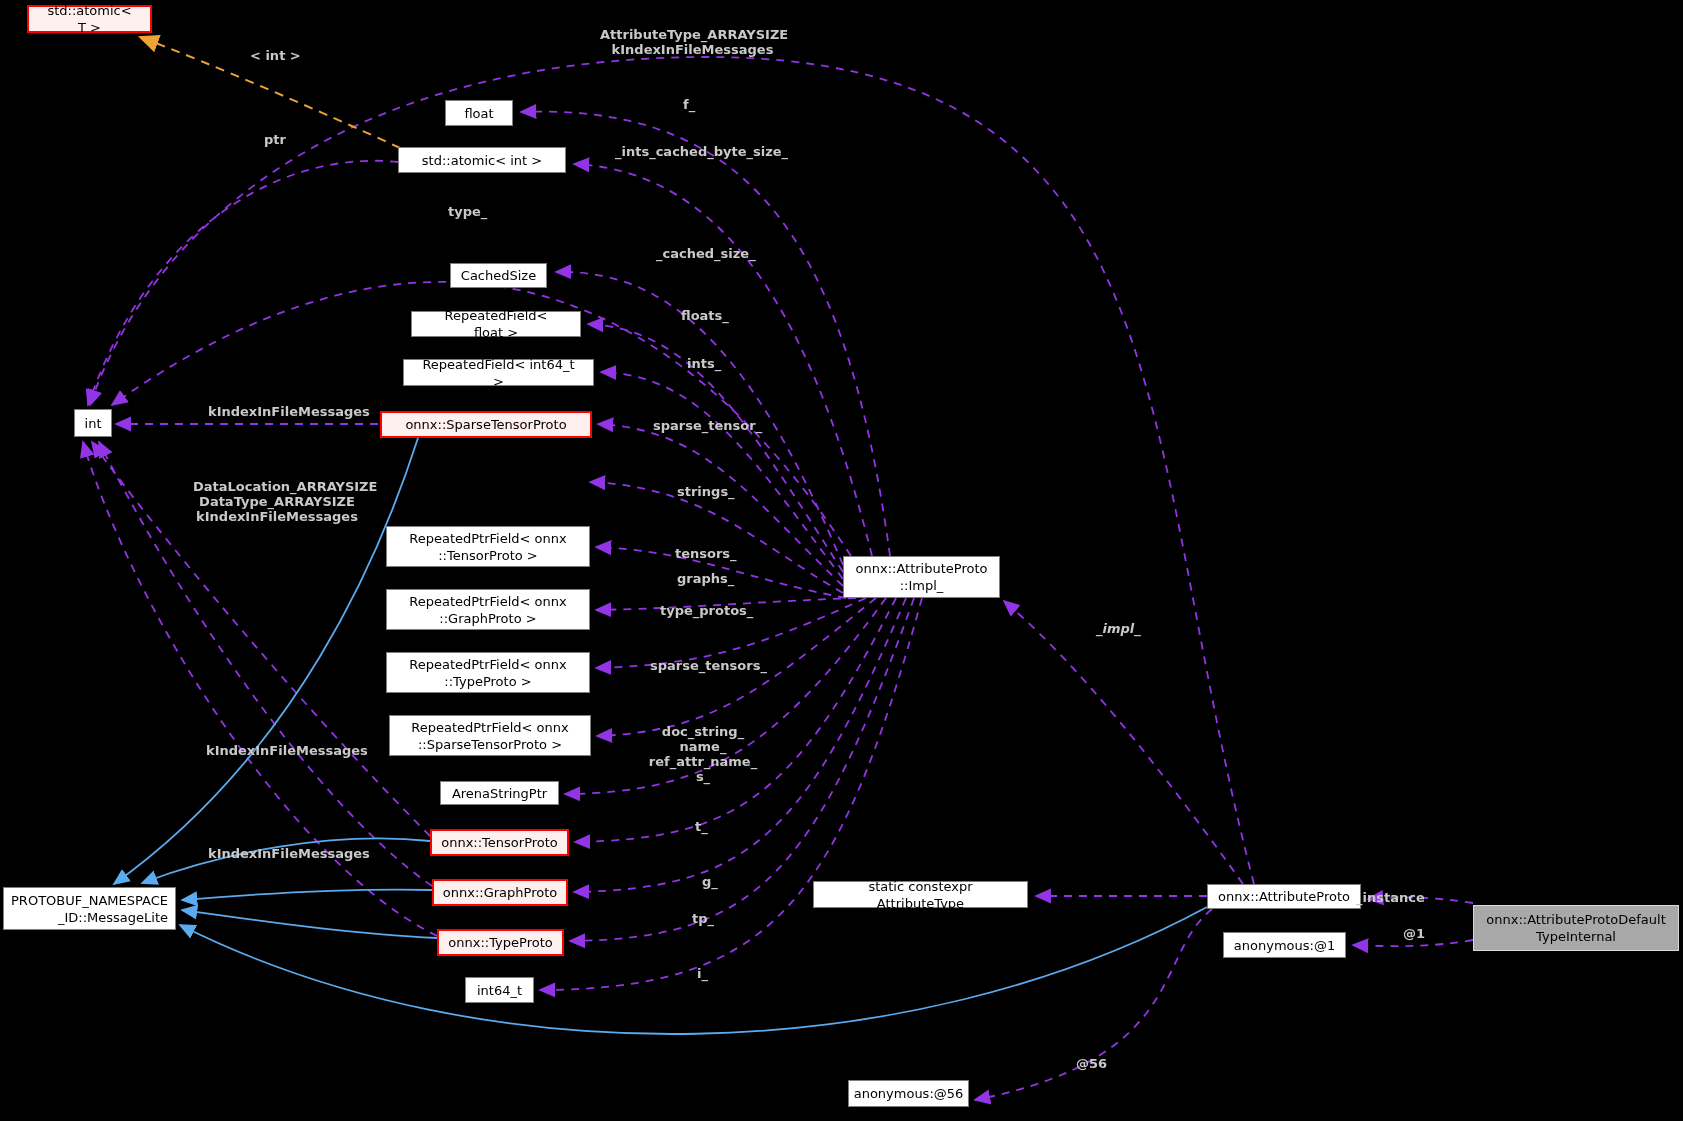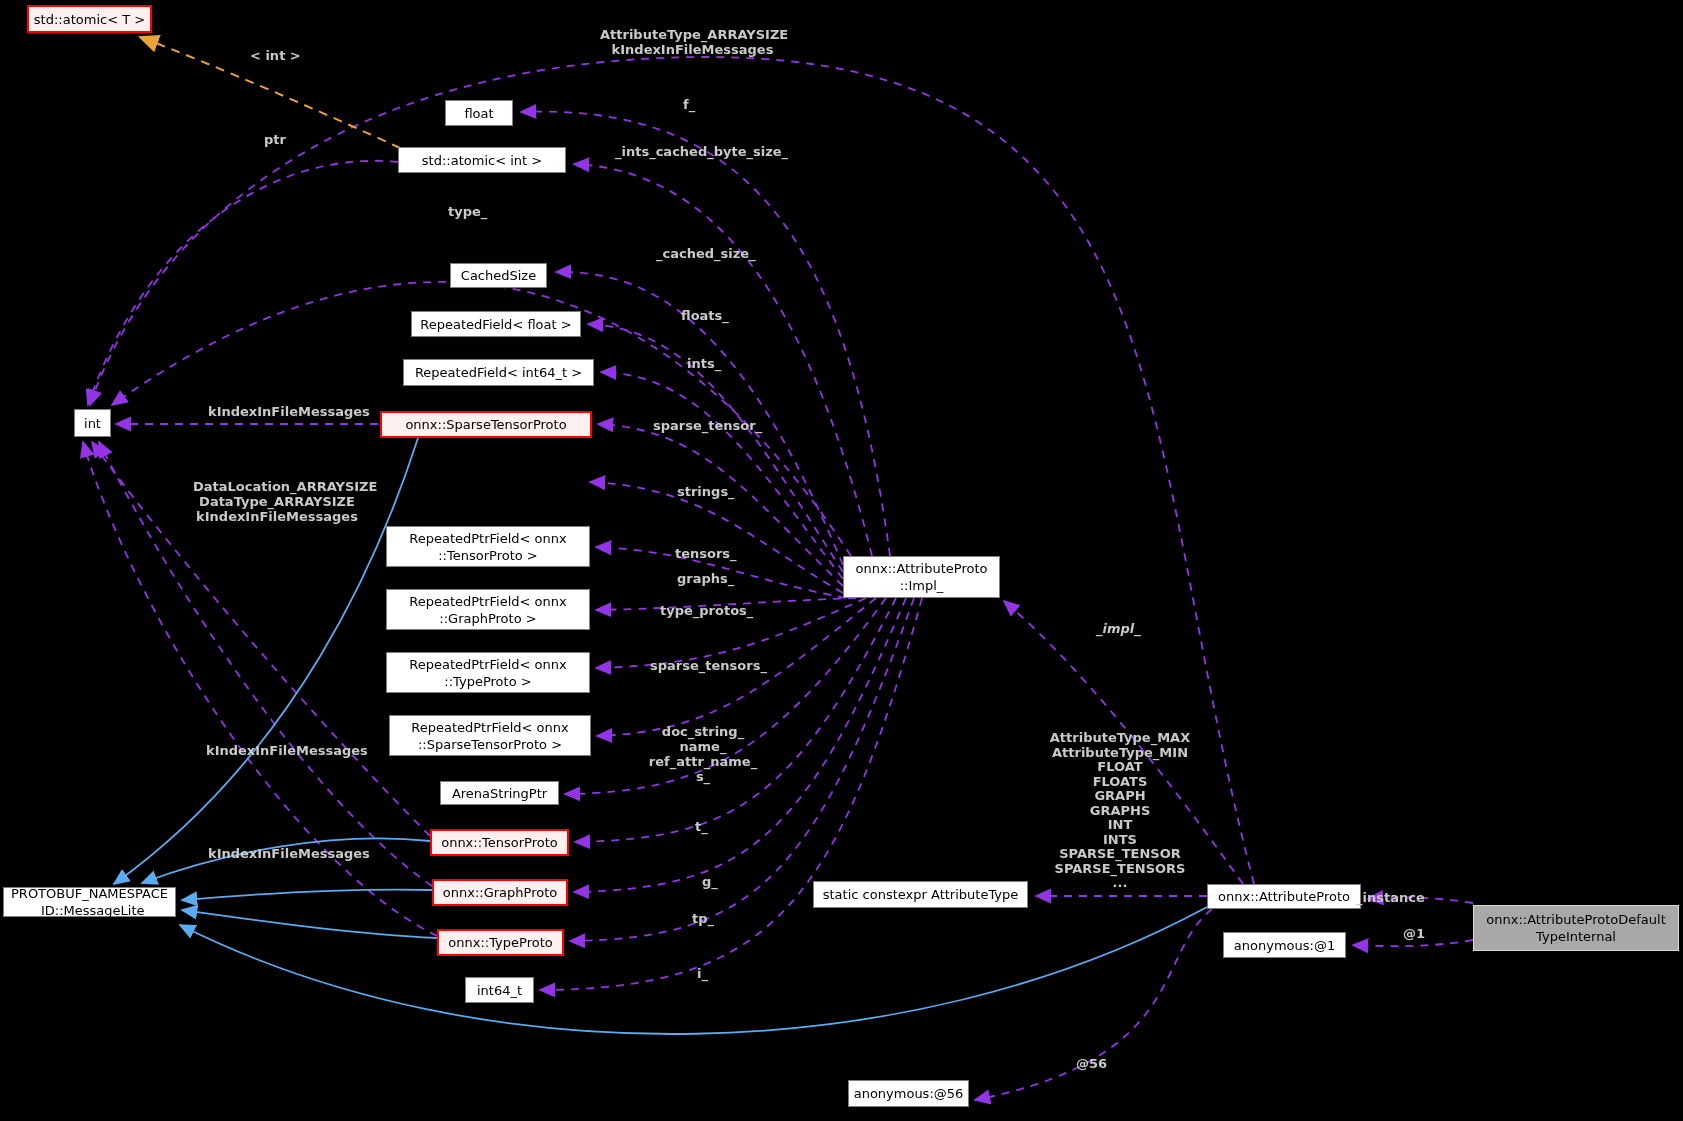--- a/index.html
+++ b/index.html
@@ -1,21 +1,21 @@
 <!DOCTYPE html>
 <html><head>
 <meta charset="utf-8">
 <style>
   html,body{margin:0;padding:0;background:#000;}
   #canvas{position:relative;width:1683px;height:1121px;background:#000;overflow:hidden;
           font-family:"DejaVu Sans","Liberation Sans",sans-serif;}
   #edges{position:absolute;left:0;top:0;width:1683px;height:1121px;}
   .node{position:absolute;box-sizing:border-box;background:#fff;border:1px solid #7e7e7e;
         color:#000;font-size:13px;line-height:17px;display:flex;align-items:center;justify-content:center;
-        text-align:center;white-space:pre-line;padding:1px 4px;z-index:2;}
+        text-align:center;white-space:pre-line;padding:1px 18px;z-index:2;}
   .node.red{border:2px solid #ff0000;background:#fdf0ef;}
   .node.current{background:#a8a8a8;border:1px solid #d9d9d9;}
   .elabel{position:absolute;color:#c9c9c9;font-size:13px;line-height:15px;font-weight:bold;
           white-space:pre-line;z-index:3;}
   .elabel.center{text-align:center;}
   .elabel.dense{line-height:14.5px;}
 </style>
 </head>
 <body>
 
@@ -89,21 +89,21 @@
   <div class="node" style="left:386px;top:652px;width:204px;height:41px;">RepeatedPtrField&lt; onnx
 ::TypeProto &gt;</div>
   <div class="node" style="left:389px;top:715px;width:202px;height:41px;">RepeatedPtrField&lt; onnx
 ::SparseTensorProto &gt;</div>
   <div class="node" style="left:440px;top:781px;width:119px;height:24px;">ArenaStringPtr</div>
   <div class="node red" style="left:430px;top:829px;width:139px;height:27px;">onnx::TensorProto</div>
   <div class="node red" style="left:432px;top:879px;width:136px;height:27px;">onnx::GraphProto</div>
   <div class="node red" style="left:437px;top:929px;width:127px;height:27px;">onnx::TypeProto</div>
   <div class="node" style="left:465px;top:977px;width:69px;height:26px;">int64_t</div>
   <div class="node" style="left:74px;top:409px;width:37px;height:28px;">int</div>
-  <div class="node" style="left:3px;top:887px;width:173px;height:30px;">PROTOBUF_NAMESPACE
+  <div class="node" style="left:3px;top:887px;width:173px;height:43px;text-align:right;">PROTOBUF_NAMESPACE
 _ID::MessageLite</div>
   <div class="node" style="left:843px;top:556px;width:157px;height:42px;">onnx::AttributeProto
 ::Impl_</div>
   <div class="node" style="left:813px;top:881px;width:215px;height:27px;">static constexpr AttributeType</div>
   <div class="node" style="left:1207px;top:884px;width:154px;height:25px;">onnx::AttributeProto</div>
   <div class="node" style="left:1223px;top:932px;width:123px;height:26px;">anonymous:@1</div>
   <div class="node current" style="left:1473px;top:905px;width:206px;height:46px;">onnx::AttributeProtoDefault
 TypeInternal</div>
   <div class="node" style="left:848px;top:1080px;width:121px;height:27px;">anonymous:@56</div>
 
@@ -131,28 +131,17 @@
 name_
 ref_attr_name_
 s_</div>
   <div class="elabel" style="left:206px;top:743px;">kIndexInFileMessages</div>
   <div class="elabel" style="left:695px;top:819px;">t_</div>
   <div class="elabel" style="left:208px;top:846px;">kIndexInFileMessages</div>
   <div class="elabel" style="left:702px;top:874px;">g_</div>
   <div class="elabel" style="left:692px;top:911px;">tp_</div>
   <div class="elabel" style="left:697px;top:966px;text-align:center;">i_</div>
   <div class="elabel" style="left:1096px;top:621px;font-style:italic;">_impl_</div>
-  <div class="elabel center dense" style="left:1040px;top:731px;width:160px;">AttributeType_MAX
-AttributeType_MIN
-FLOAT
-FLOATS
-GRAPH
-GRAPHS
-INT
-INTS
-SPARSE_TENSOR
-SPARSE_TENSORS
-...</div>
   <div class="elabel" style="left:1356px;top:890px;">_instance</div>
   <div class="elabel" style="left:1403px;top:926px;">@1</div>
   <div class="elabel" style="left:1076px;top:1056px;">@56</div>
 
 </div>
 
 </body></html>

